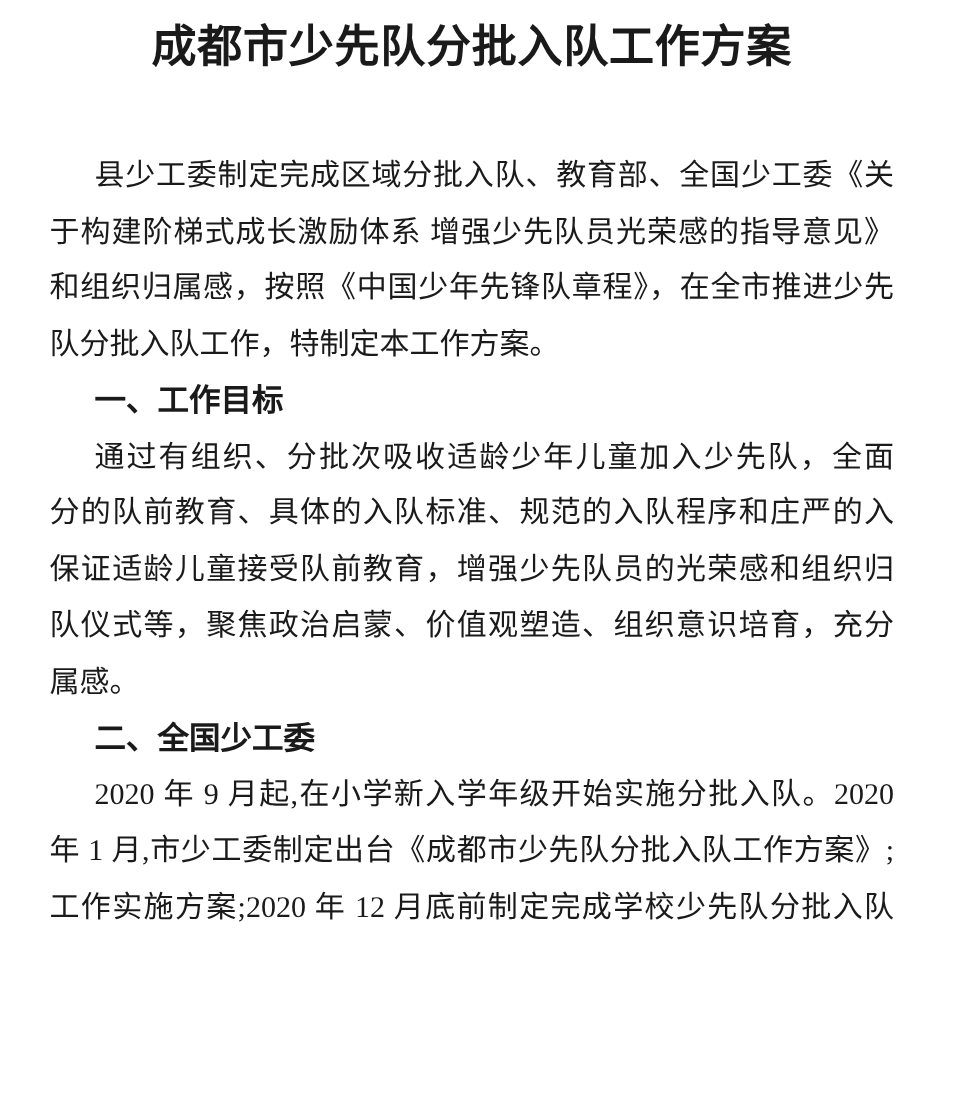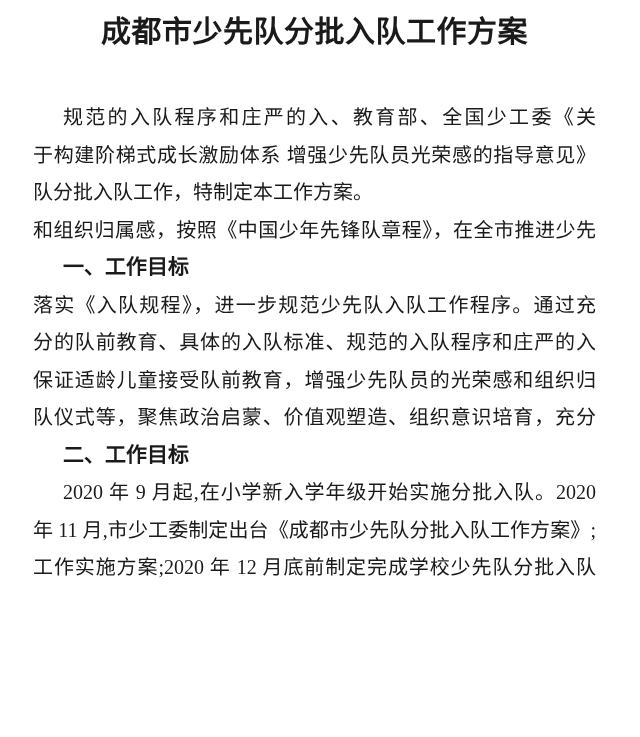--- a/index.html
+++ b/index.html
@@ -54,31 +54,32 @@
     text-align-last: left;
   }
 </style>
 </head>
 <body>
 
 <div class="page">
 
   <h1 class="doc-title">成都市少先队分批入队工作方案</h1>
 
-  <p class="line indent">规范的入队程序和庄严的入、教育部、全国少工委《关</p>
+  <p class="line indent">县少工委制定完成区域分批入队、教育部、全国少工委《关</p>
   <p class="line">于构建阶梯式成长激励体系 增强少先队员光荣感的指导意见》</p>
+  <p class="line">和组织归属感，按照《中国少年先锋队章程》，在全市推进少先</p>
   <p class="line para-end">队分批入队工作，特制定本工作方案。</p>
-  <p class="line">和组织归属感，按照《中国少年先锋队章程》，在全市推进少先</p>
 
   <h2 class="section-heading">一、工作目标</h2>
 
-  <p class="line">落实《入队规程》，进一步规范少先队入队工作程序。通过充</p>
+  <p class="line indent">通过有组织、分批次吸收适龄少年儿童加入少先队，全面</p>
   <p class="line">分的队前教育、具体的入队标准、规范的入队程序和庄严的入</p>
   <p class="line">保证适龄儿童接受队前教育，增强少先队员的光荣感和组织归</p>
   <p class="line">队仪式等，聚焦政治启蒙、价值观塑造、组织意识培育，充分</p>
+  <p class="line para-end">属感。</p>
 
-  <h2 class="section-heading">二、工作目标</h2>
+  <h2 class="section-heading">二、全国少工委</h2>
 
   <p class="line indent">2020 年 9 月起,在小学新入学年级开始实施分批入队。2020</p>
-  <p class="line">年 11 月,市少工委制定出台《成都市少先队分批入队工作方案》;</p>
+  <p class="line">年 1 月,市少工委制定出台《成都市少先队分批入队工作方案》;</p>
   <p class="line">工作实施方案;2020 年 12 月底前制定完成学校少先队分批入队</p>
 
 </div>
 
 </body></html>

